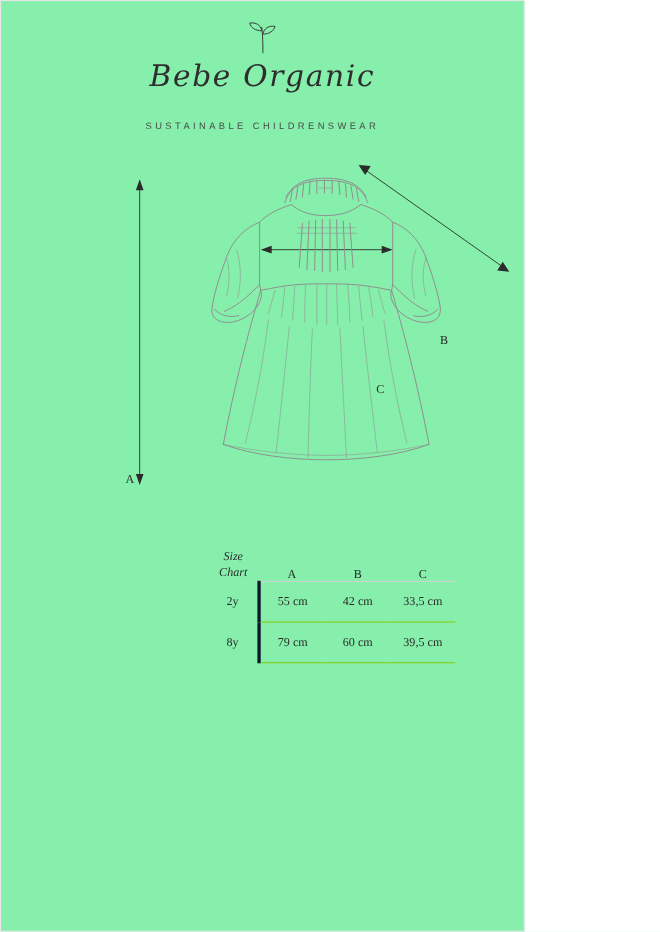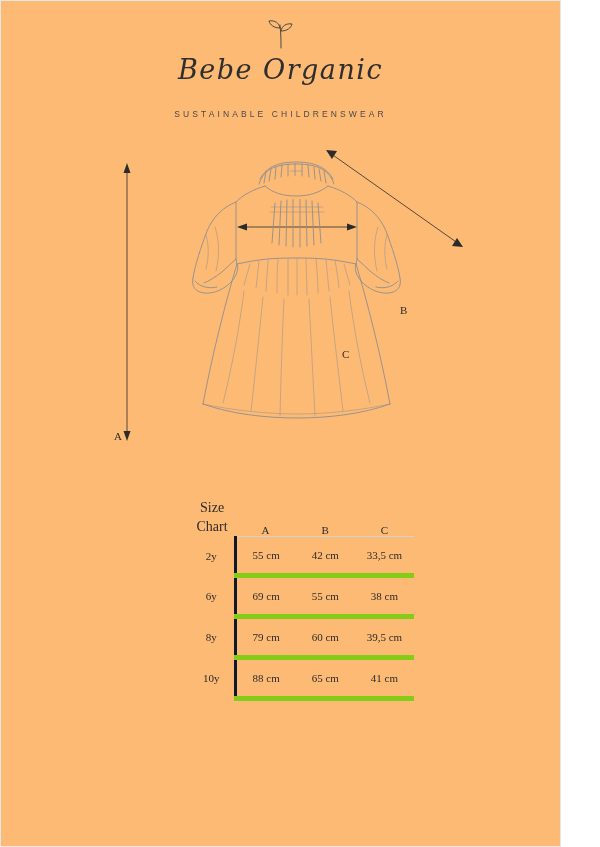--- a/index.html
+++ b/index.html
@@ -11,23 +11,23 @@
     width: 600px;
     height: 847px;
     font-family: "Liberation Serif", serif;
     color: #2b2b2b;
     position: relative;
     overflow: hidden;
   }
   .page {
     position: absolute;
     left: 0; top: 0;
-    width: 561px;
+    width: 477px;
     height: 847px;
-    background: #fdba74;
+    background: #86efac;
     border: 1px solid #e6e6e6;
     box-sizing: border-box;
   }
 
   
   .brand {
     position: absolute;
     left: 0; right: 0;
     top: 18px;
     text-align: center;
@@ -94,39 +94,40 @@
     padding: 0;
     font-weight: normal;
   }
   th.corner {
     width: 45px;
     text-align: left;
     vertical-align: top;
     line-height: 1.35;
     padding-right: 6px;
     padding-bottom: 10px;
-    font-size: 14px;
+    font-size: 11px;
+    font-style: italic;
   }
   th.colhead {
     width: 60px;
     padding-bottom: 10px;
     vertical-align: bottom;
     font-size: 11px;
   }
   td.size-cell {
     width: 45px;
     text-align: right;
     padding-right: 10px;
     height: 36px;
     border-right: 3px solid #0f172a;
   }
   td.val {
     width: 60px;
     height: 36px;
-    border-bottom: 5px solid #84cc16;
+    border-bottom: 1px solid #84cc16;
   }
   tr.last td.val { border-bottom: none; }
   tr.first td.val { border-top: 1px solid #d2d2d2; }
 </style>
 </head>
 <body>
 
 <div class="page">
 
   <div class="brand">
@@ -256,34 +257,22 @@
         </tr>
       </thead>
       <tbody>
         <tr class="first">
           <td class="size-cell">2y</td>
           <td class="val">55 cm</td>
           <td class="val">42 cm</td>
           <td class="val">33,5 cm</td>
         </tr>
         <tr>
-          <td class="size-cell">6y</td>
-          <td class="val">69 cm</td>
-          <td class="val">55 cm</td>
-          <td class="val">38 cm</td>
-        </tr>
-        <tr>
           <td class="size-cell">8y</td>
           <td class="val">79 cm</td>
           <td class="val">60 cm</td>
           <td class="val">39,5 cm</td>
         </tr>
-        <tr>
-          <td class="size-cell">10y</td>
-          <td class="val">88 cm</td>
-          <td class="val">65 cm</td>
-          <td class="val">41 cm</td>
-        </tr>
       </tbody>
     </table>
   </div>
 
 </div>
 
 </body></html>

